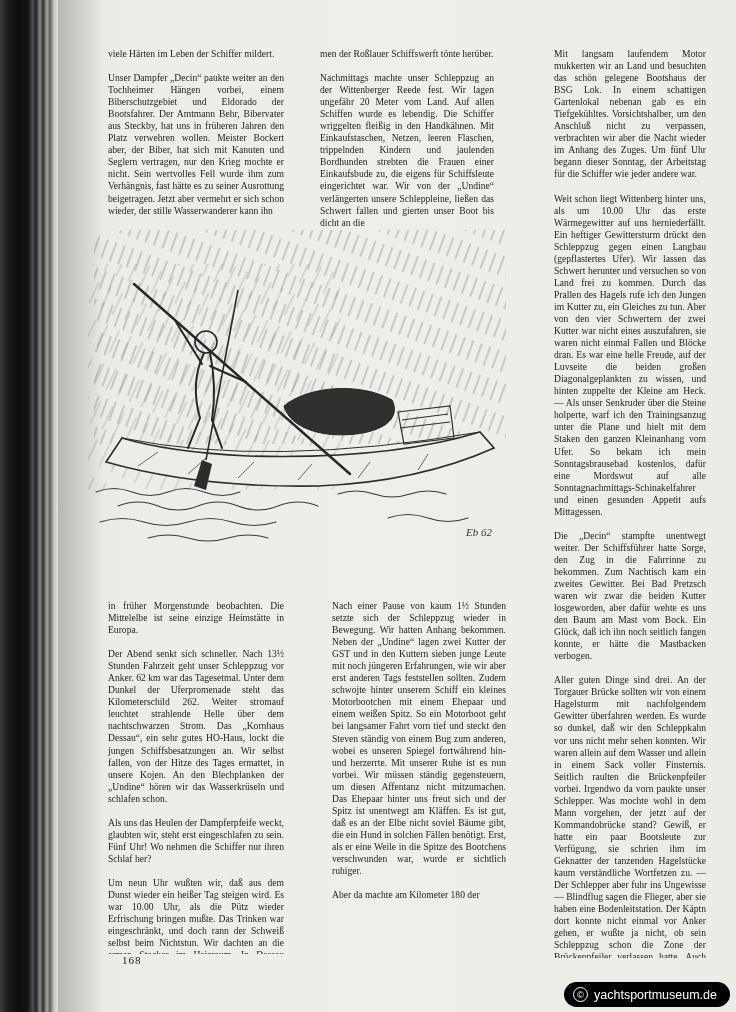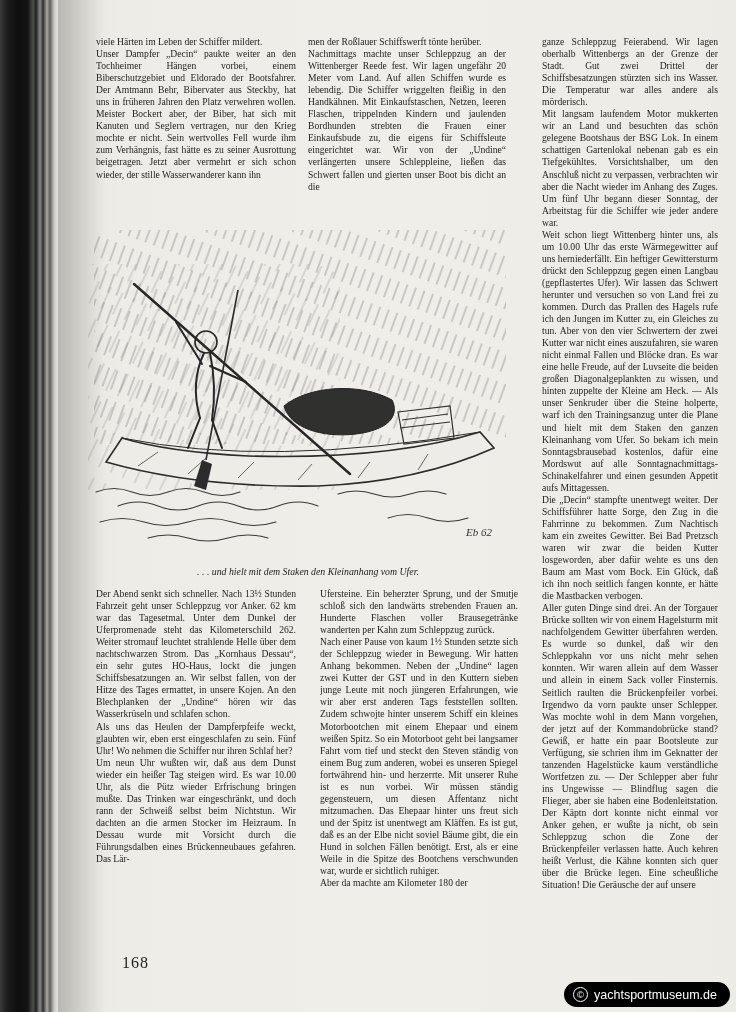--- a/index.html
+++ b/index.html
@@ -13,34 +13,34 @@
   .spine { position:absolute; left:0; top:0; width:58px; height:100%;
            background:linear-gradient(90deg,
              #3a3a3a 0px,#1d1d1d 7px,#0e0e0e 18px,#141414 28px,
              #4f4f4f 33px,#1f1f1f 36px,#8a8a8a 40px,#2f2f2f 43px,
              #a9a7a2 47px,#5e5e5c 50px,#c9c7c1 54px,#e6e4de 58px); }
   .spine-shadow { position:absolute; left:58px; top:0; width:46px; height:100%;
            background:linear-gradient(90deg,rgba(20,20,20,.22),rgba(20,20,20,0)); }
 
   .col { position:absolute; font-size:9.6px; line-height:12.05px; color:#1e1e1e;
          text-align:justify; hyphens:auto; overflow:hidden; }
-  .col p { margin:0; }
+  .col p { margin:12px; }
 
   #col1-top    { left:96px;  top:36px;  width:200px; height:196px; }
   #col2-top    { left:308px; top:36px;  width:198px; height:196px; }
   #col3-full   { left:542px; top:36px;  width:176px; height:922px; }
   #col1-bottom { left:96px;  top:588px; width:200px; height:366px; }
   #col2-bottom { left:320px; top:588px; width:198px; height:368px; }
 
   .illustration { position:absolute; left:88px; top:230px; width:424px; height:334px; }
 
   .caption { position:absolute; left:96px; top:566px; width:424px; text-align:center;
              font-style:italic; font-size:9.8px; color:#222; }
 
-  .page-number { position:absolute; left:122px; top:954px; font-size:16px;
+  .page-number { position:absolute; left:122px; top:954px; font-size:11px;
                  letter-spacing:1px; color:#222; }
 
   .watermark { position:absolute; right:6px; bottom:5px; background:#000; color:#fff;
                border-radius:15px; padding:5px 13px 5px 9px; display:flex; align-items:center;
                gap:6px; font-family:"Liberation Sans","DejaVu Sans",sans-serif; font-size:12.5px; }
   .watermark .c-icon { display:inline-flex; align-items:center; justify-content:center;
                width:15px; height:15px; border:1.4px solid #fff; border-radius:50%;
                font-size:9.5px; line-height:1; }
 </style>
 </head>
@@ -53,21 +53,20 @@
 
   <div class="col" id="col1-top">
       <p>viele Härten im Leben der Schiffer mildert.</p>
       <p>Unser Dampfer „Decin“ paukte weiter an den Tochheimer Hängen vorbei, einem Biberschutzgebiet und Eldorado der Bootsfahrer. Der Amtmann Behr, Bibervater aus Steckby, hat uns in früheren Jahren den Platz verwehren wollen. Meister Bockert aber, der Biber, hat sich mit Kanuten und Seglern vertragen, nur den Krieg mochte er nicht. Sein wertvolles Fell wurde ihm zum Verhängnis, fast hätte es zu seiner Ausrottung beigetragen. Jetzt aber vermehrt er sich schon wieder, der stille Wasserwanderer kann ihn</p>
     </div>
   <div class="col" id="col2-top">
       <p>men der Roßlauer Schiffswerft tönte herüber.</p>
       <p>Nachmittags machte unser Schleppzug an der Wittenberger Reede fest. Wir lagen ungefähr 20 Meter vom Land. Auf allen Schiffen wurde es lebendig. Die Schiffer wriggelten fleißig in den Handkähnen. Mit Einkaufstaschen, Netzen, leeren Flaschen, trippelnden Kindern und jaulenden Bordhunden strebten die Frauen einer Einkaufsbude zu, die eigens für Schiffsleute eingerichtet war. Wir von der „Undine“ verlängerten unsere Schleppleine, ließen das Schwert fallen und gierten unser Boot bis dicht an die</p>
     </div>
   <div class="col" id="col3-full">
-      <p>ganze Schleppzug Feierabend. Wir lagen oberhalb Wittenbergs an der Grenze der Stadt. Gut zwei Drittel der Schiffsbesatzungen stürzten sich ins Wasser. Die Temperatur war alles andere als mörderisch.</p>
       <p>Mit langsam laufendem Motor mukkerten wir an Land und besuchten das schön gelegene Bootshaus der BSG Lok. In einem schattigen Gartenlokal nebenan gab es ein Tiefgekühltes. Vorsichtshalber, um den Anschluß nicht zu verpassen, verbrachten wir aber die Nacht wieder im Anhang des Zuges. Um fünf Uhr begann dieser Sonntag, der Arbeitstag für die Schiffer wie jeder andere war.</p>
       <p>Weit schon liegt Wittenberg hinter uns, als um 10.00 Uhr das erste Wärmegewitter auf uns herniederfällt. Ein heftiger Gewittersturm drückt den Schleppzug gegen einen Langbau (gepflastertes Ufer). Wir lassen das Schwert herunter und versuchen so von Land frei zu kommen. Durch das Prallen des Hagels rufe ich den Jungen im Kutter zu, ein Gleiches zu tun. Aber von den vier Schwertern der zwei Kutter war nicht eines auszufahren, sie waren nicht einmal Fallen und Blöcke dran. Es war eine helle Freude, auf der Luvseite die beiden großen Diagonalgeplankten zu wissen, und hinten zuppelte der Kleine am Heck. — Als unser Senkruder über die Steine holperte, warf ich den Trainingsanzug unter die Plane und hielt mit dem Staken den ganzen Kleinanhang vom Ufer. So bekam ich mein Sonntagsbrausebad kostenlos, dafür eine Mordswut auf alle Sonntagnachmittags-Schinakelfahrer und einen gesunden Appetit aufs Mittagessen.</p>
       <p>Die „Decin“ stampfte unentwegt weiter. Der Schiffsführer hatte Sorge, den Zug in die Fahrrinne zu bekommen. Zum Nachtisch kam ein zweites Gewitter. Bei Bad Pretzsch waren wir zwar die beiden Kutter losgeworden, aber dafür wehte es uns den Baum am Mast vom Bock. Ein Glück, daß ich ihn noch seitlich fangen konnte, er hätte die Mastbacken verbogen.</p>
       <p>Aller guten Dinge sind drei. An der Torgauer Brücke sollten wir von einem Hagelsturm mit nachfolgendem Gewitter überfahren werden. Es wurde so dunkel, daß wir den Schleppkahn vor uns nicht mehr sehen konnten. Wir waren allein auf dem Wasser und allein in einem Sack voller Finsternis. Seitlich raulten die Brückenpfeiler vorbei. Irgendwo da vorn paukte unser Schlepper. Was mochte wohl in dem Mann vorgehen, der jetzt auf der Kommandobrücke stand? Gewiß, er hatte ein paar Bootsleute zur Verfügung, sie schrien ihm im Geknatter der tanzenden Hagelstücke kaum verständliche Wortfetzen zu. — Der Schlepper aber fuhr ins Ungewisse — Blindflug sagen die Flieger, aber sie haben eine Bodenleitstation. Der Käptn dort konnte nicht einmal vor Anker gehen, er wußte ja nicht, ob sein Schleppzug schon die Zone der Brückenpfeiler verlassen hatte. Auch kehren heißt Verlust, die Kähne konnten sich quer über die Brücke legen. Eine scheußliche Situation! Die Geräusche der auf unsere</p>
     </div>
 
   <div class="illustration">
     <svg viewBox="0 0 424 334" width="424" height="334">
       <defs>
         <pattern id="rain" width="9" height="30" patternUnits="userSpaceOnUse" patternTransform="rotate(20)">
@@ -112,29 +111,28 @@
       </g>
 
       <line x1="46" y1="54" x2="262" y2="244" stroke="#262626" stroke-width="2.4" stroke-linecap="round"></line>
       <line x1="150" y1="60" x2="118" y2="230" stroke="#2c2c2c" stroke-width="1.6"></line>
       <path d="M114,230 l-8,26 l12,4 l6,-26 z" fill="#2c2c2c"></path>
 
       <text x="378" y="306" font-size="11" font-style="italic" fill="#333">Eb 62</text>
     </svg>
   </div>
 
-  <div class="caption">. . . und hielt mit dem Staken den Kleinanhang vom Ufer.</div>
 
   <div class="col" id="col1-bottom">
+      <p>in früher Morgenstunde beobachten. Die Mittelelbe ist seine einzige Heimstätte in Europa.</p>
       <p>Der Abend senkt sich schneller. Nach 13½ Stunden Fahrzeit geht unser Schleppzug vor Anker. 62 km war das Tagesetmal. Unter dem Dunkel der Uferpromenade steht das Kilometerschild 262. Weiter stromauf leuchtet strahlende Helle über dem nachtschwarzen Strom. Das „Kornhaus Dessau“, ein sehr gutes HO-Haus, lockt die jungen Schiffsbesatzungen an. Wir selbst fallen, von der Hitze des Tages ermattet, in unsere Kojen. An den Blechplanken der „Undine“ hören wir das Wasserkrüseln und schlafen schon.</p>
-      <p>Als uns das Heulen der Dampferpfeife weckt, glaubten wir, eben erst eingeschlafen zu sein. Fünf Uhr! Wo nehmen die Schiffer nur ihren Schlaf her?</p>
+      <p>Als uns das Heulen der Dampferpfeife weckt, glaubten wir, steht erst eingeschlafen zu sein. Fünf Uhr! Wo nehmen die Schiffer nur ihren Schlaf her?</p>
       <p>Um neun Uhr wußten wir, daß aus dem Dunst wieder ein heißer Tag steigen wird. Es war 10.00 Uhr, als die Pütz wieder Erfrischung bringen mußte. Das Trinken war eingeschränkt, und doch rann der Schweiß selbst beim Nichtstun. Wir dachten an die armen Stocker im Heizraum. In Dessau wurde mit Vorsicht durch die Führungsdalben eines Brückenneubaues gefahren. Das Lär-</p>
     </div>
   <div class="col" id="col2-bottom">
-      <p>Ufersteine. Ein beherzter Sprung, und der Smutje schloß sich den landwärts strebenden Frauen an. Hunderte Flaschen voller Brausegetränke wanderten per Kahn zum Schleppzug zurück.</p>
       <p>Nach einer Pause von kaum 1½ Stunden setzte sich der Schleppzug wieder in Bewegung. Wir hatten Anhang bekommen. Neben der „Undine“ lagen zwei Kutter der GST und in den Kuttern sieben junge Leute mit noch jüngeren Erfahrungen, wie wir aber erst anderen Tags feststellen sollten. Zudem schwojte hinter unserem Schiff ein kleines Motorbootchen mit einem Ehepaar und einem weißen Spitz. So ein Motorboot geht bei langsamer Fahrt vorn tief und steckt den Steven ständig von einem Bug zum anderen, wobei es unseren Spiegel fortwährend hin- und herzerrte. Mit unserer Ruhe ist es nun vorbei. Wir müssen ständig gegensteuern, um diesen Affentanz nicht mitzumachen. Das Ehepaar hinter uns freut sich und der Spitz ist unentwegt am Kläffen. Es ist gut, daß es an der Elbe nicht soviel Bäume gibt, die ein Hund in solchen Fällen benötigt. Erst, als er eine Weile in die Spitze des Bootchens verschwunden war, wurde er sichtlich ruhiger.</p>
       <p>Aber da machte am Kilometer 180 der</p>
     </div>
 
   <div class="page-number">168</div>
 
   <div class="watermark">
     <span class="c-icon">©</span>
     <span>yachtsportmuseum.de</span>
   </div>

